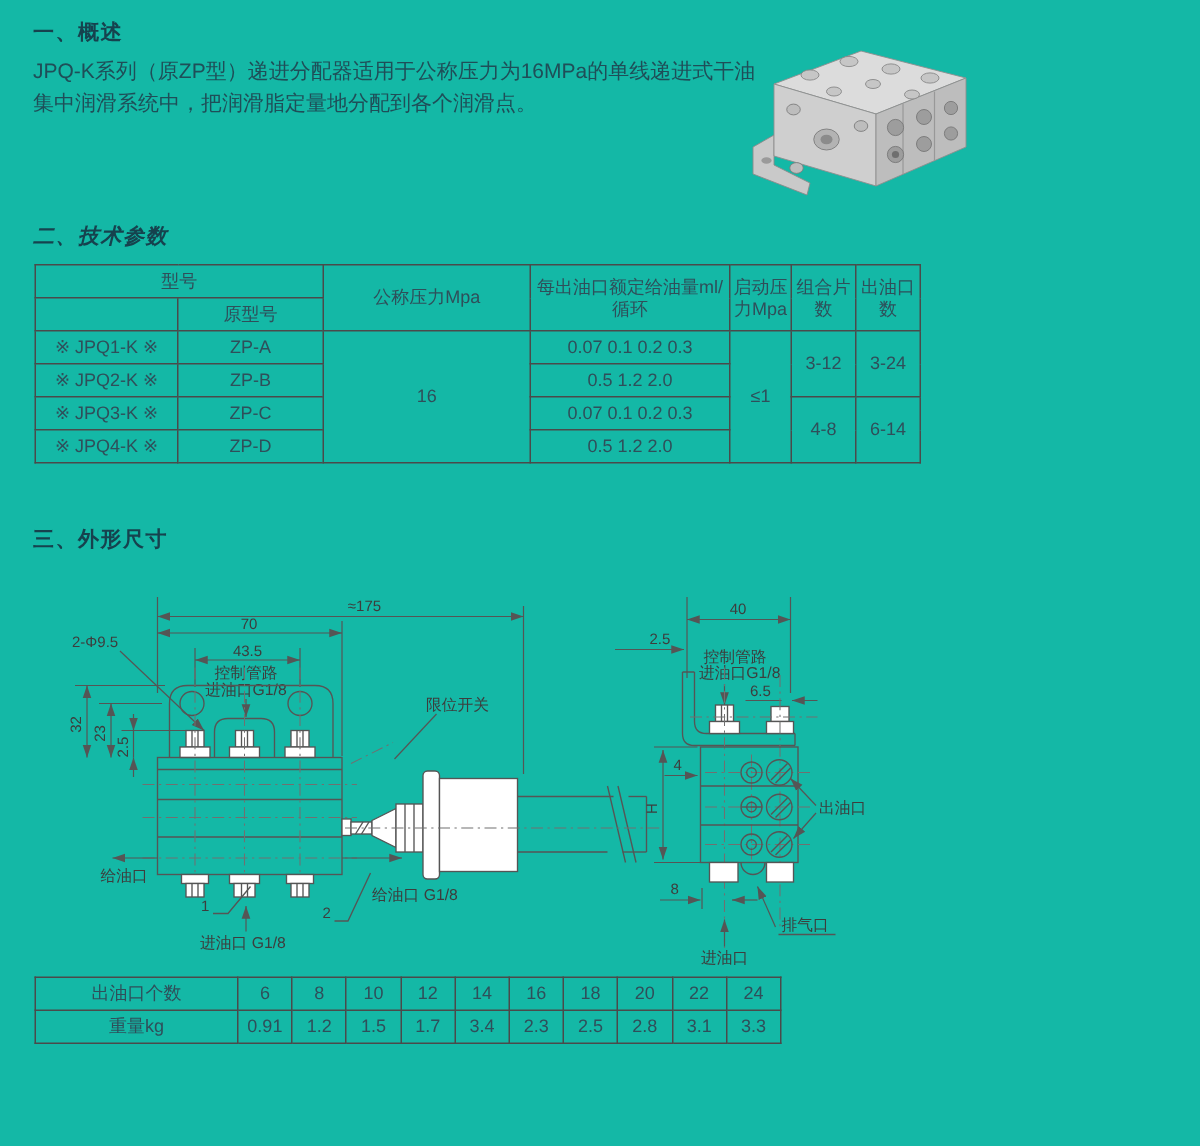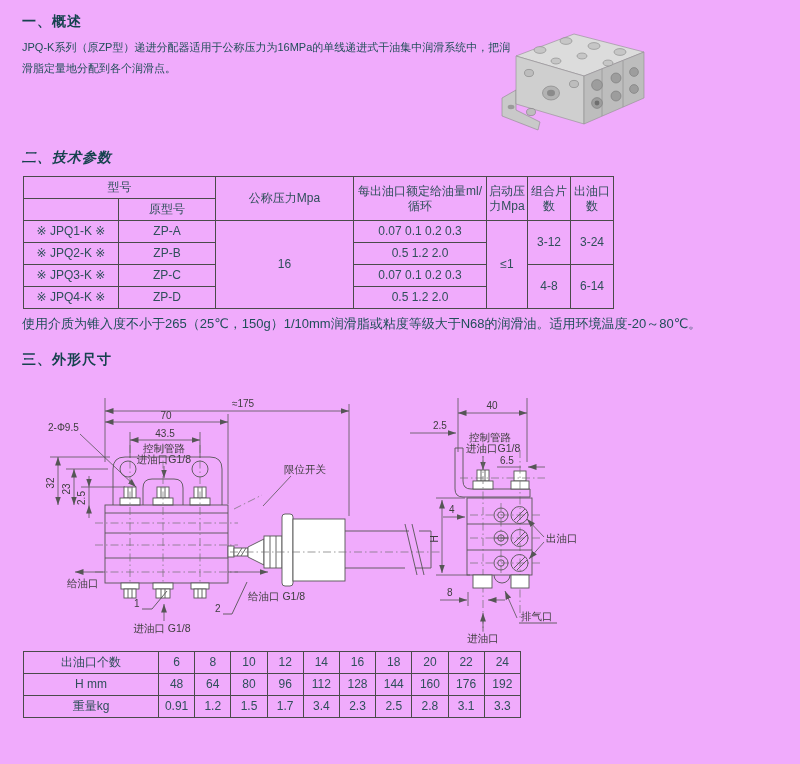--- a/index.html
+++ b/index.html
@@ -1,20 +1,20 @@
 <!DOCTYPE html>
 <html><head>
 <meta charset="utf-8">
 <style>
   html,body{margin:0;padding:0;background:#fff;}
-  #page{position:relative;width:800px;height:764px;background:#f0abfc;overflow:hidden;
+  #page{position:relative;width:800px;height:764px;background:#14b8a6;overflow:hidden;
         font-family:"Liberation Sans","DejaVu Sans",sans-serif;}
   .abs{position:absolute;}
   .h{font-size:14px;font-weight:bold;color:#16424e;letter-spacing:1px;}
-  .body-text{font-size:11px;color:#1f4e58;line-height:21px;}
+  .body-text{font-size:14px;color:#1f4e58;line-height:21px;}
   .note{font-size:13px;color:#1f4e58;}
   table{border-collapse:collapse;table-layout:fixed;padding-left:48px;}
   td,th{border:1px solid #4a4a4a;font-size:12px;font-weight:normal;text-align:center;
         color:#2f4f5a;padding:0 1px;height:21px;line-height:1.2;overflow:hidden;}
   svg text{font-family:"Liberation Sans","DejaVu Sans",sans-serif;}
   .dt{font-size:10px;fill:#3d3d3d;}
   .dc{font-size:10.5px;fill:#3d3d3d;}
   .ln{stroke:#555;stroke-width:0.9;fill:none;}
   .lw{stroke:#555;stroke-width:0.9;fill:#ffffff;}
   .dim{stroke:#555;stroke-width:0.8;fill:none;}
@@ -110,21 +110,20 @@
       <td rowspan="2">6-14</td>
     </tr>
     <tr>
       <td>※ JPQ4-K ※</td>
       <td>ZP-D</td>
       <td>0.5 1.2 2.0</td>
     </tr>
   </tbody>
     </table>
 
-  <div class="abs note" style="left:22px;top:315px;width:770px;">使用介质为锥入度不小于265（25℃，150g）1/10mm润滑脂或粘度等级大于N68的润滑油。适用环境温度-20～80℃。</div>
 
   <div class="abs h" style="left:22px;top:351px;">三、外形尺寸</div>
 
   <svg class="abs" style="left:0;top:385px;" width="800" height="265" viewBox="0 385 800 265">
     <defs>
       <marker id="ar" markerWidth="10" markerHeight="8" refX="8.5" refY="3.5" orient="auto-start-reverse" markerUnits="userSpaceOnUse">
         <path d="M0,0.6 L8.5,3.5 L0,6.4 Z" fill="#555"></path>
       </marker>
     </defs>
 
@@ -348,33 +347,20 @@
       <td>10</td>
       <td>12</td>
       <td>14</td>
       <td>16</td>
       <td>18</td>
       <td>20</td>
       <td>22</td>
       <td>24</td>
     </tr>
     <tr>
-      <td>H mm</td>
-      <td>48</td>
-      <td>64</td>
-      <td>80</td>
-      <td>96</td>
-      <td>112</td>
-      <td>128</td>
-      <td>144</td>
-      <td>160</td>
-      <td>176</td>
-      <td>192</td>
-    </tr>
-    <tr>
       <td>重量kg</td>
       <td>0.91</td>
       <td>1.2</td>
       <td>1.5</td>
       <td>1.7</td>
       <td>3.4</td>
       <td>2.3</td>
       <td>2.5</td>
       <td>2.8</td>
       <td>3.1</td>

